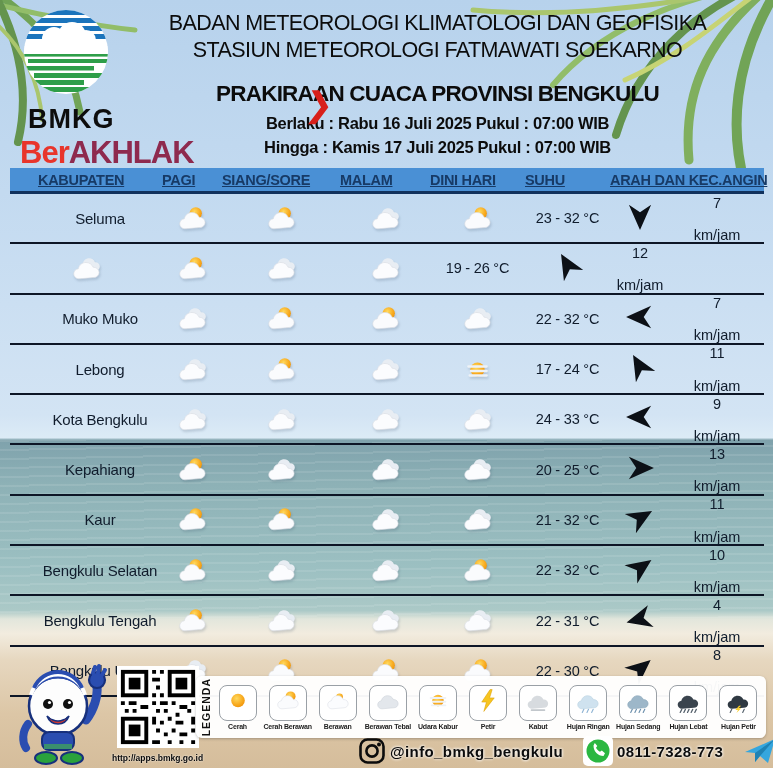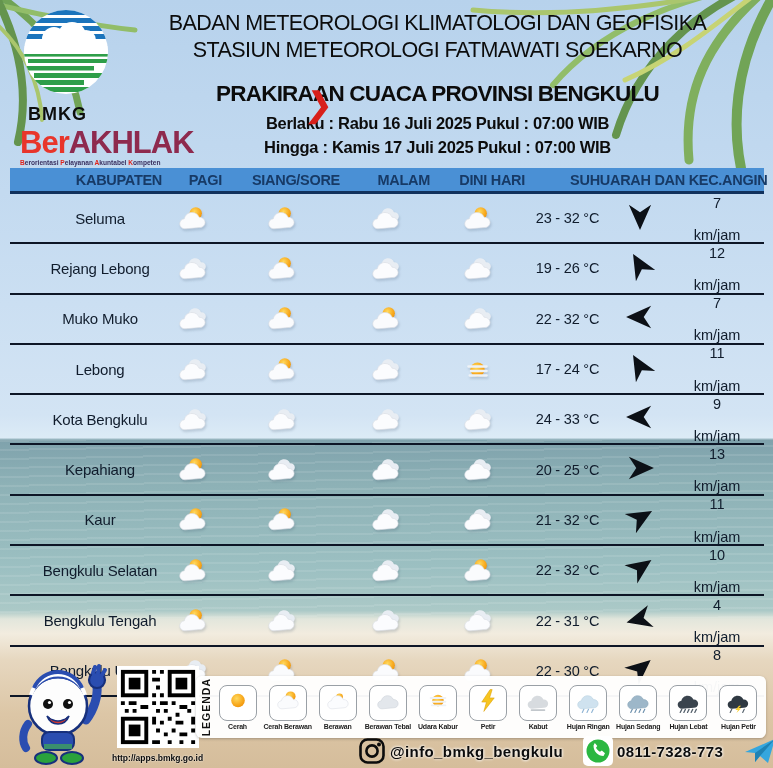--- a/index.html
+++ b/index.html
@@ -12,39 +12,39 @@
       #e2e6dc 80.6%, #f2ecdf 82.5%, #e6d7bf 86%, #dcc6a6 93%, #d5bd9b 100%);
   }
   .poster::before{ 
     content:""; position:absolute; left:0; right:0; top:440px; height:178px;
     background:repeating-linear-gradient(179deg, rgba(255,255,255,.10) 0 2px, transparent 2px 9px);
     pointer-events:none;
   }
   .palm{position:absolute; z-index:0; opacity:.92;}
   .hdr{position:absolute; left:0; top:0; right:0; height:168px; z-index:2;}
   .logo-wrap{position:absolute; left:20px; top:6px; width:150px;}
-  .bmkg-label{font-size:18px; font-weight:bold; color:#0d0d0d; letter-spacing:1px; margin:2px 0 0 8px;}
+  .bmkg-label{font-size:27px; font-weight:bold; color:#0d0d0d; letter-spacing:1px; margin:2px 0 0 8px;}
   .berakhlak{margin-top:2px; line-height:1;}
   .ber-big{font-size:31px; font-weight:bold; letter-spacing:-1px;}
   .ber-big .p1{color:#e8352b;} .ber-big .p2{color:#8e2a4e;}
   .ber-tag{font-size:6.6px; font-weight:bold; color:#3a3060; margin-top:2px; letter-spacing:0;}
   .ber-tag .ini{color:#e0241b;}
   .ber-arrow{position:absolute; left:305px; top:84px; color:#d81f1a; font-size:34px; font-weight:bold; transform:skewX(-6deg); z-index:3;}
   .hdr-text{position:absolute; left:110px; right:8px; top:10px; text-align:center; color:#0c0c0c;}
   .ag1,.ag2{font-size:21.5px; font-weight:normal; letter-spacing:-0.6px; line-height:1.25;}
   .title{font-size:22.5px; font-weight:bold; letter-spacing:-0.8px; margin-top:17px;}
   .valid{font-size:16.5px; font-weight:bold; letter-spacing:-0.3px; margin-top:7px;}
   .valid2{font-size:16.5px; font-weight:bold; letter-spacing:-0.3px; margin-top:5px;}
 
   
   .wtable{position:absolute; left:10px; right:9px; top:168px; z-index:2;}
   .thead,.trow{display:grid; grid-template-columns:152px 60px 118px 90px 95px 85px 60px 1fr; align-items:center;}
   .thead{height:23px; background:#4a90d5; border-bottom:3px solid #11315c;
          color:#173a66; font-weight:bold; font-size:14.5px; letter-spacing:-0.3px;}
-  .thead>div{text-align:right; white-space:nowrap;}
+  .thead>div{text-align:left; white-space:nowrap;text-decoration:underline;}
   .th-kab{padding-left:28px;} .th-angin{grid-column:7/span 2;}
   .trow{height:48.3px; border-bottom:2px solid #0d1626;}
   .cell{text-align:center;}
   .name{font-size:15px; color:#101c2c; padding-left:28px; letter-spacing:-0.2px;}
   .ic .wicon{width:33px; height:31px; display:inline-block; vertical-align:middle; filter:drop-shadow(1px 2px 1px rgba(40,60,90,.18));}
   .suhu{font-size:14.5px; color:#101c2c; letter-spacing:-0.2px; white-space:nowrap;}
   .arrow .dart{width:30px; height:26px; display:inline-block;}
   .speed{height:100%; display:flex; flex-direction:column; justify-content:space-between; padding:4px 0 3px 0; font-size:14.5px; color:#101c2c;}
 
   
@@ -239,21 +239,20 @@
       <div class="cell arrow"><svg class="dart" viewBox="0 0 32 28" style="transform:rotate(90deg)">
               <path d="M31 14 L4 2 L12 14 L4 26 Z" fill="#0c1016"></path>
             </svg></div>
       <div class="cell speed">
         <div class="spd-num">7</div>
         <div class="spd-unit">km/jam</div>
       </div>
     </div>
 
     <div class="trow">
-      <div class="cell name">Rejang Lebong</div>
       <div class="cell ic"><svg class="wicon" viewBox="0 0 48 48">
               <use href="#wi-berawan"></use>
             </svg></div>
       <div class="cell ic"><svg class="wicon" viewBox="0 0 48 48">
               <use href="#wi-cerah-berawan"></use>
             </svg></div>
       <div class="cell ic"><svg class="wicon" viewBox="0 0 48 48">
               <use href="#wi-berawan"></use>
             </svg></div>
       <div class="cell ic"><svg class="wicon" viewBox="0 0 48 48">

